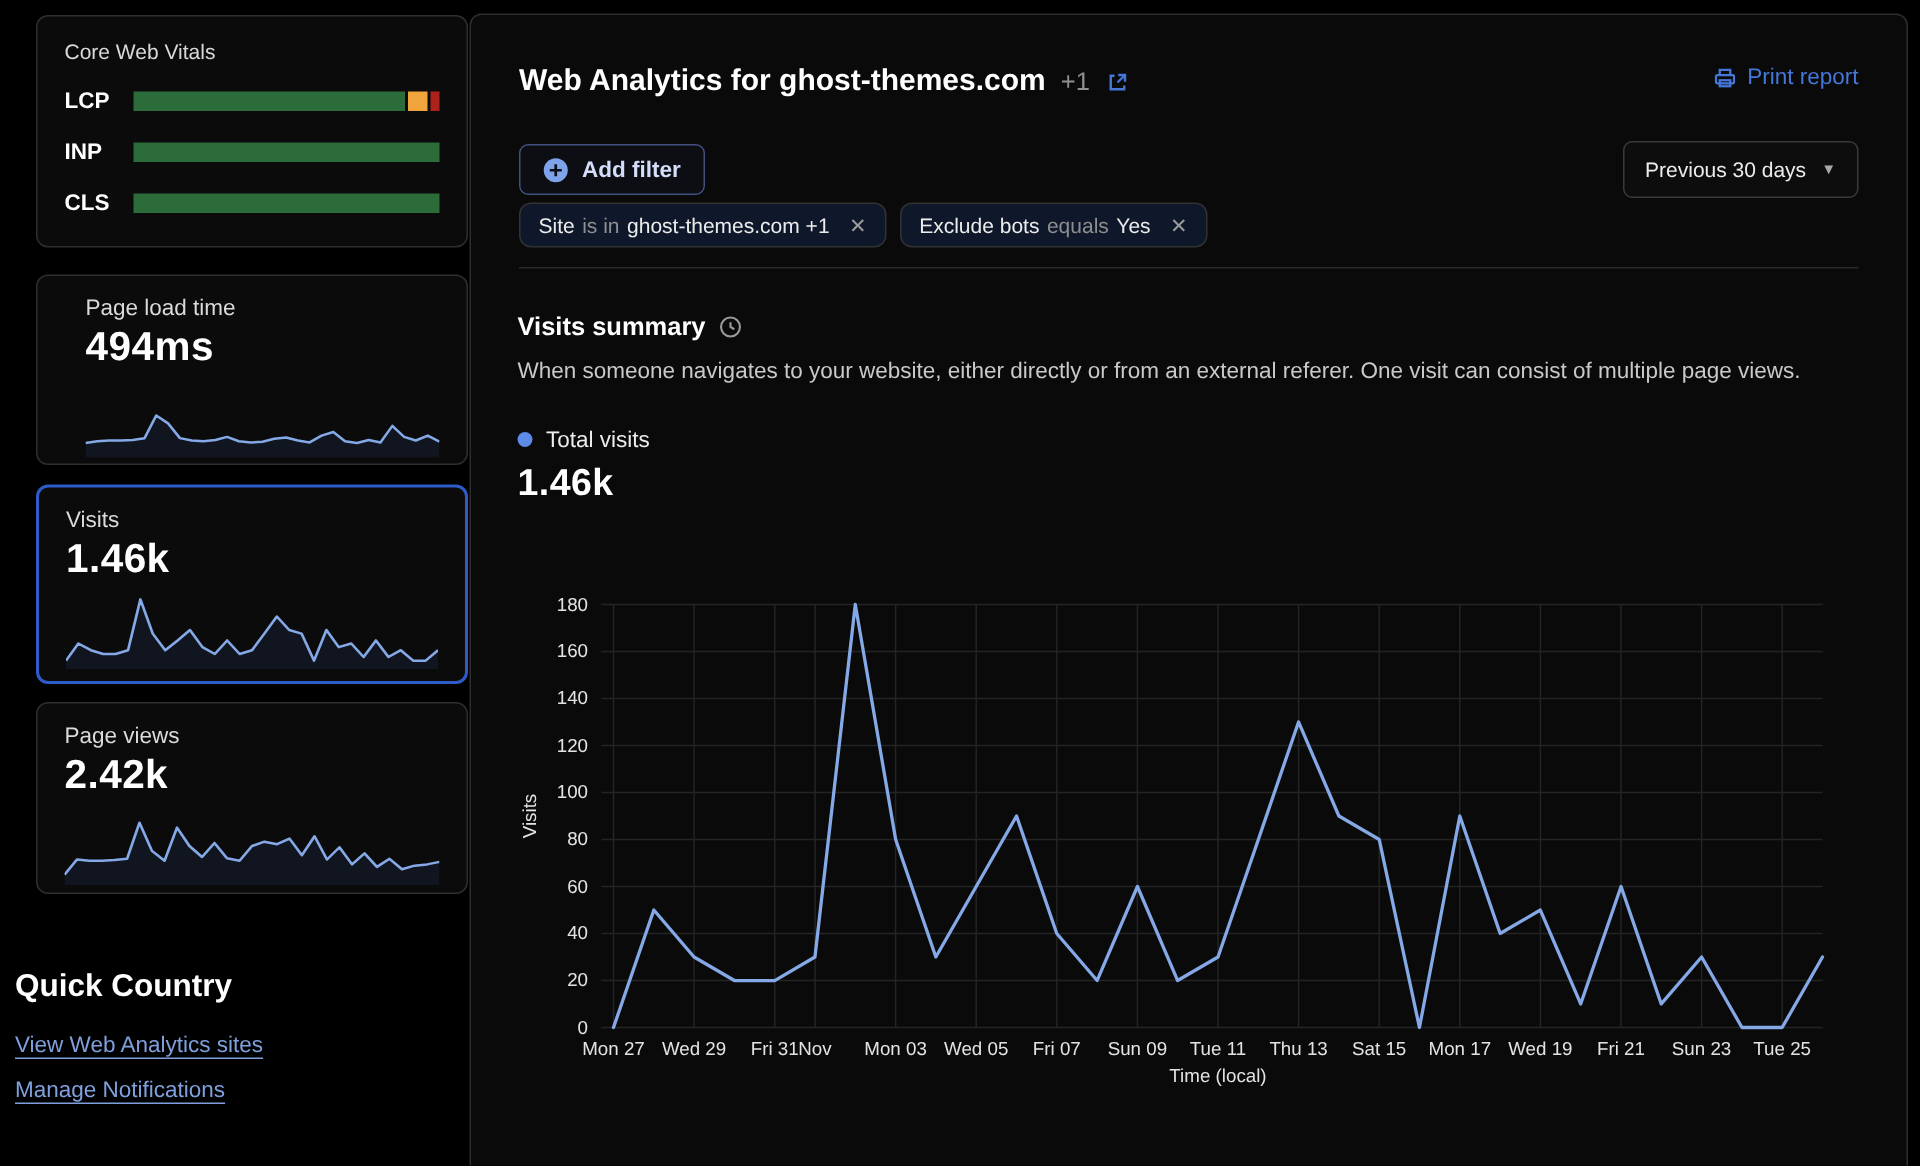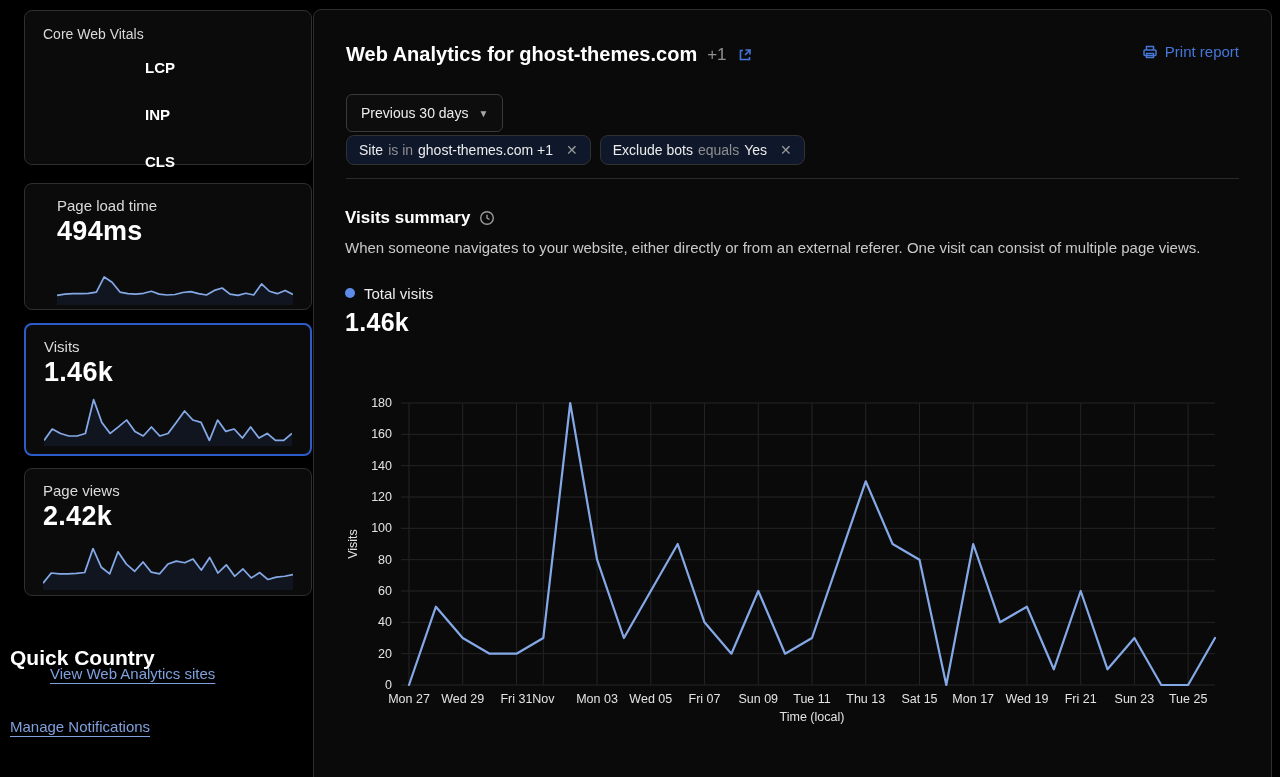--- a/index.html
+++ b/index.html
@@ -6,38 +6,38 @@
   html,body { width:1280px; height:777px; background:#000; overflow:hidden;
     font-family:"Liberation Sans", sans-serif; color:#fff; }
   body { position:relative; }
 
   
   .sidebar { position:absolute; left:0; top:0; width:313px; height:777px; }
   .card { position:absolute; left:24px; width:288px; background:#0b0b0c;
     border:1px solid #2f2f2f; border-radius:8px; }
   .cwv-card { top:10px; height:155px; padding:15px 18px; }
   .cwv-title { font-size:14px; color:#d9d9d9; }
-  .cwv-row { display:flex; align-items:center; margin-top:17px;flex-direction:column; }
+  .cwv-row { display:flex; align-items:center; margin-top:17px; }
   .cwv-label { width:46px; font-size:15px; font-weight:bold; color:#fff; }
   .cwv-bar { flex:1; height:13px; display:flex; }
   .cwv-seg { height:13px; margin-right:2px; }
   .cwv-seg:last-child { margin-right:0; }
 
   .stat-card { padding:13px 18px 10px; cursor:pointer; }
   .stat-card.pl { top:183px; height:127px;padding-left:32px; }
   .stat-card.vi { top:323px; height:133px; border:2px solid #2d5bc8; }
   .stat-card.pv { top:468px; height:128px; }
   .stat-label { font-size:15px; color:#dadada; }
   .stat-value { font-size:27px; font-weight:bold; color:#fff; margin-top:2px; letter-spacing:.3px; }
   .spark { display:block; width:100%; height:52px; margin-top:6px; }
 
   .qa-title { position:absolute; left:10px; top:646px; font-size:21px; font-weight:bold; }
   .qa-link { position:absolute; left:10px; font-size:15px; color:#7fa0dd;
     text-decoration:underline; text-underline-offset:4px; cursor:pointer; }
-  .qa-link.l1 { top:665px;margin-left:40px; }
+  .qa-link.l1 { top:688px; }
   .qa-link.l2 { top:718px; }
 
   
   .panel { position:absolute; left:313px; top:9px; width:959px; height:860px;
     background:#0a0a0b; border:1px solid #2e2e2e; border-radius:8px; overflow:hidden; }
   .panel-header { padding:33px 32px 0 32px; }
   .title-row { display:flex; align-items:flex-start; justify-content:space-between; height:24px;gap:24px; }
   .title-left { display:flex; align-items:center; gap:10px; }
   .page-title { font-size:20px; font-weight:700; color:#fff; }
   .title-suffix { font-size:17px; color:#8f8f8f; }
@@ -160,20 +160,27 @@
         <svg width="16" height="16" viewBox="0 0 16 16" fill="none" stroke="#4577d8" stroke-width="1.5">
           <path d="M4.5 6 V2.5 H11.5 V6"></path>
           <rect x="2" y="6" width="12" height="5.5" rx="1"></rect>
           <rect x="4.5" y="9.5" width="7" height="4"></rect>
         </svg>
         <span>Print report</span>
       </div>
     </div>
 
     <div class="controls-row">
+      <button class="add-filter">
+        <svg width="17" height="17" viewBox="0 0 17 17">
+          <circle cx="8.5" cy="8.5" r="8" fill="#7fa3ea"></circle>
+          <path d="M8.5 4.5 V12.5 M4.5 8.5 H12.5" stroke="#0c0e14" stroke-width="1.8"></path>
+        </svg>
+        <span>Add filter</span>
+      </button>
       <div class="date-select">
         <span>Previous 30 days</span>
         <span class="caret">▼</span>
       </div>
     </div>
 
     <div class="chips-row">
       <div class="chip">
         <span class="f">Site</span>
         <span class="op">is in</span>

